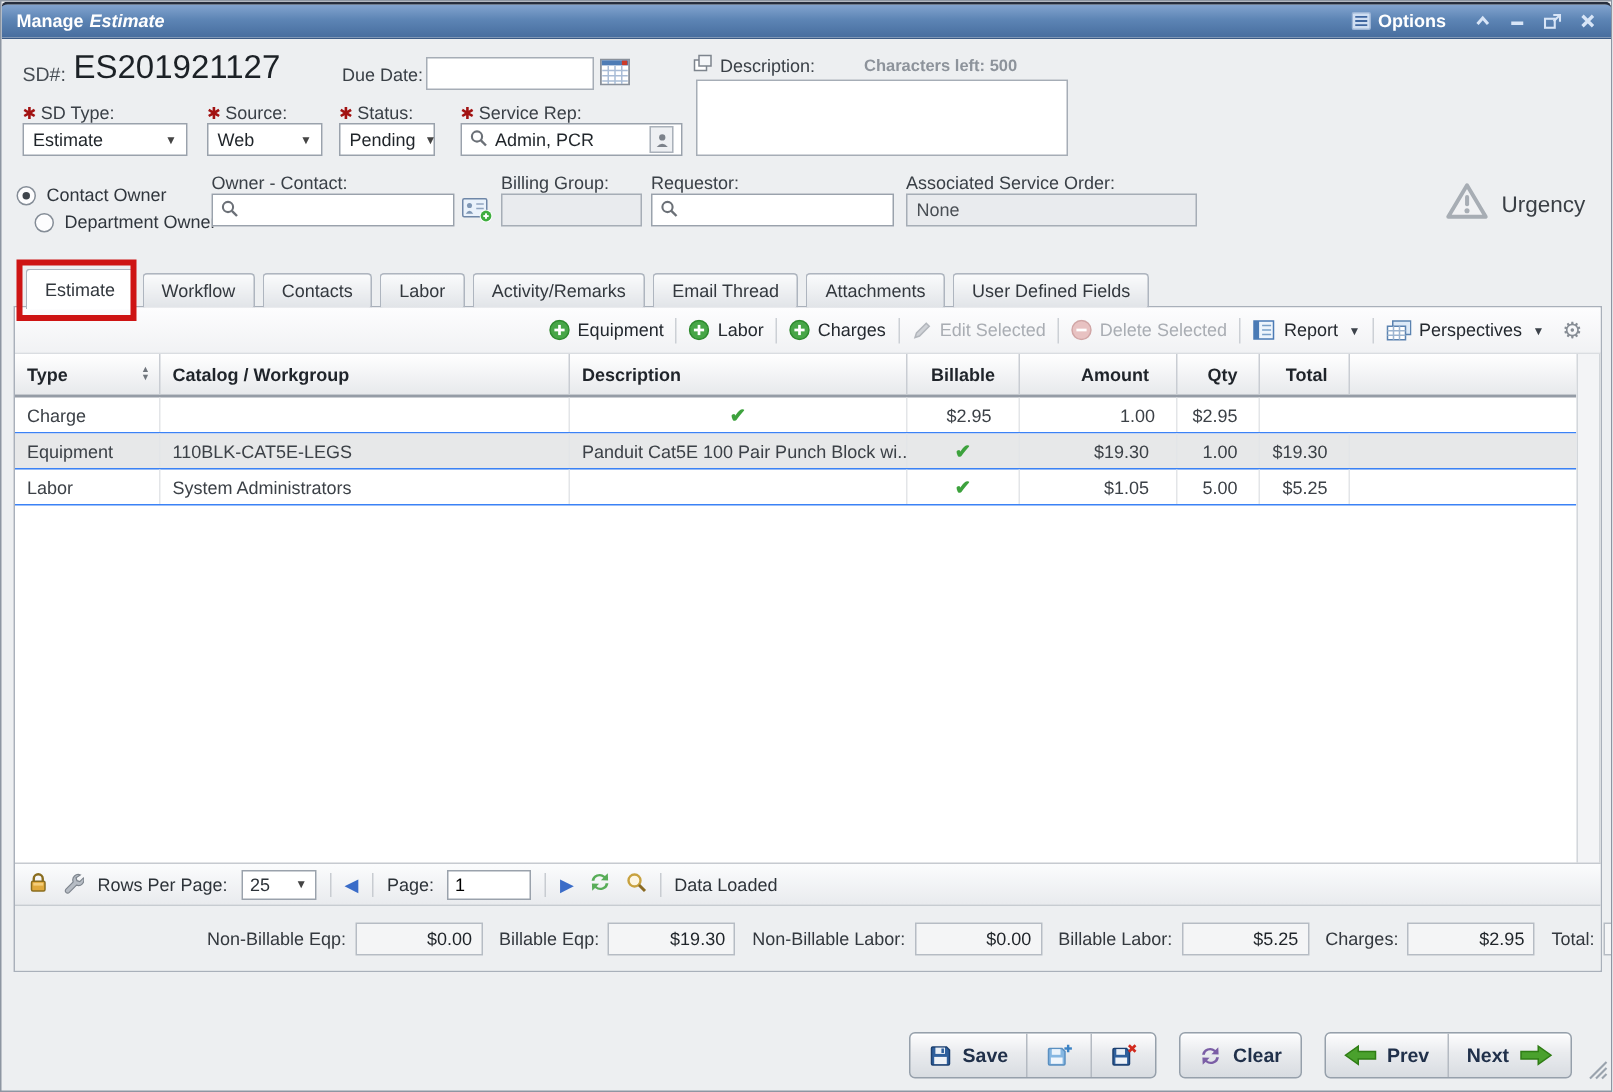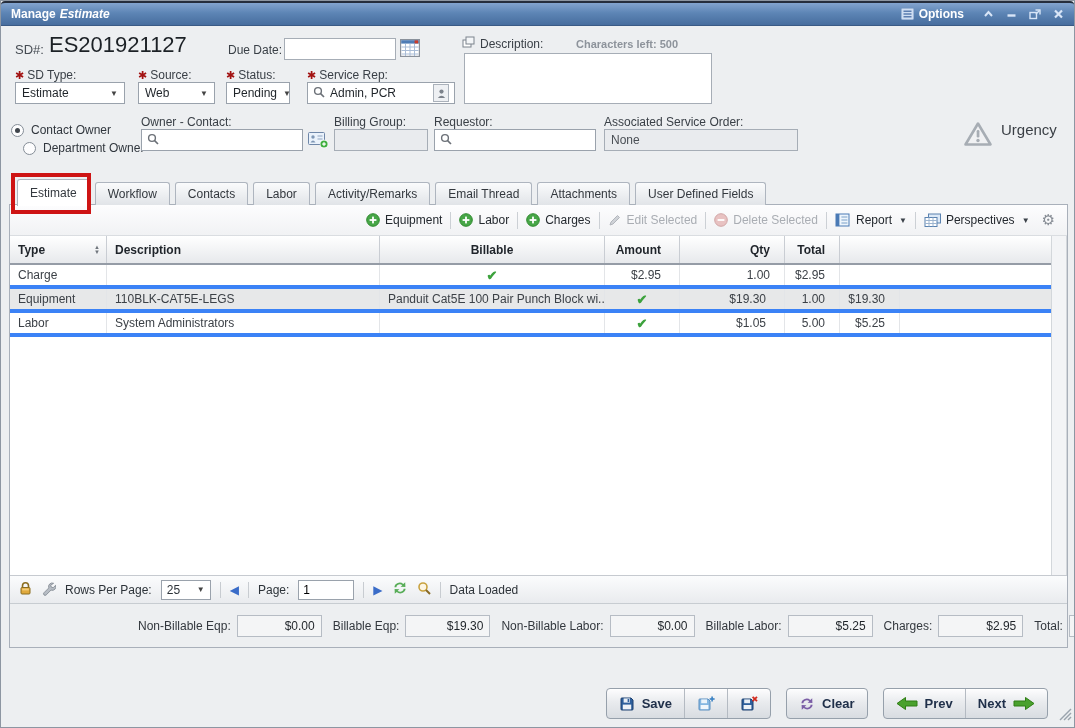--- a/index.html
+++ b/index.html
@@ -42,21 +42,21 @@
     border-radius:50%; background:#3f454c; }
   .radiorow { position:absolute; display:flex; align-items:center; gap:7px; font-size:12px; color:#30363d; }
 
   .lastmod { position:absolute; left:905px; top:37px; width:157px; height:57px;
     border:1px solid #c2c7cd; background:#f0f2f4; }
   .lastmod .legend { position:absolute; left:8px; top:-9px; background:#edeff1; padding:0 4px;
     font-size:13px; font-weight:bold; color:#24282d; }
   .lastmod .line { font-size:12px; color:#33383e; margin:6px 0 0 7px; }
   .chars { position:absolute; font-size:11px; font-weight:bold; color:#8d939b; }
 
-  .urgency { position:absolute; left:962px; top:120px; display:flex; gap:8px;
+  .urgency { position:absolute; left:962px; top:120px; display:flex; align-items:center; gap:8px;
     font-size:15px; color:#3a3f45; }
 
   
   .tabbar { position:absolute; left:8px; top:177px; right:8px; height:27px;
     display:flex; align-items:flex-end; z-index:5; }
   .tab { height:23px; display:flex; align-items:center; padding:0 12px; margin-right:5px;
     font-size:12px; color:#33383e; background:linear-gradient(#fafbfc,#e1e4e8);
     border:1px solid #aeb5bf; border-bottom:none; border-radius:3px 3px 0 0; white-space:nowrap; }
   .tab.active { height:27px; background:#fff; margin-bottom:-1px; z-index:6; margin-left:8px; }
   .hl-red { position:absolute; left:10px; top:172px; width:80px; height:41px;
@@ -80,21 +80,21 @@
     background:#f3f4f6; border-left:1px solid #d3d7db; border-right:1px solid #d3d7db; }
   .gridcols { display:grid; grid-template-columns:97px 273px 225px 75px 105px 55px 60px minmax(0,1fr); }
   .grid-header { height:29px; background:linear-gradient(#ffffff,#e7e9ec);
     border-bottom:2px solid #959ca6; font-weight:bold; font-size:12px; color:#1f242a; }
   .hcell { display:flex; align-items:center; padding-left:8px; border-right:1px solid #c9cdd3; height:100%; }
   .hcell.c { justify-content:center; padding-left:0; }
   .hcell.r { justify-content:flex-end; padding-right:18px; padding-left:0; }
   .hcell.last { border-right:none; }
   .sorticon { display:flex; flex-direction:column; margin-left:auto; margin-right:6px; line-height:5px; }
   .sorticon span { font-size:6px; color:#6f757c; }
-  .grid-row { height:24px; font-size:12px; color:#3c4147; border-bottom:4px solid #3b82f6; }
+  .grid-row { height:24px; font-size:12px; color:#3c4147; border-bottom:1px solid #3b82f6; }
   .grid-row.alt { background:#e7e8e9; }
   .cell { display:flex; align-items:center; padding-left:8px; border-right:1px solid #e3e5e8; height:100%;
     overflow:hidden; white-space:nowrap; }
   .cell.c { justify-content:center; padding-left:0; }
   .cell.r { justify-content:flex-end; padding-right:18px; padding-left:0; }
   .cell.last { border-right:none; }
   .check { color:#3da23d; font-size:13px; font-weight:bold; }
 
   .pager { position:absolute; bottom:44px; left:0; right:0; height:28px;
     border-top:1px solid #c6cad0; background:linear-gradient(#fbfcfd,#e9ebee);
@@ -378,20 +378,21 @@
     <div class="grid-area">
       <div class="grid-content">
         <div class="grid-header gridcols">
           <div class="hcell">
             <span>Type</span>
             <span class="sorticon">
                 <span>▲</span>
                 <span>▼</span>
               </span>
           </div>
+          <div class="hcell">Catalog / Workgroup</div>
           <div class="hcell">Description</div>
           <div class="hcell c">Billable</div>
           <div class="hcell r">Amount</div>
           <div class="hcell r" style="padding-right:14px;">Qty</div>
           <div class="hcell r" style="padding-right:14px;">Total</div>
           <div class="hcell last"></div>
         </div>
 
         <div class="grid-row gridcols">
           <div class="cell">Charge</div>

